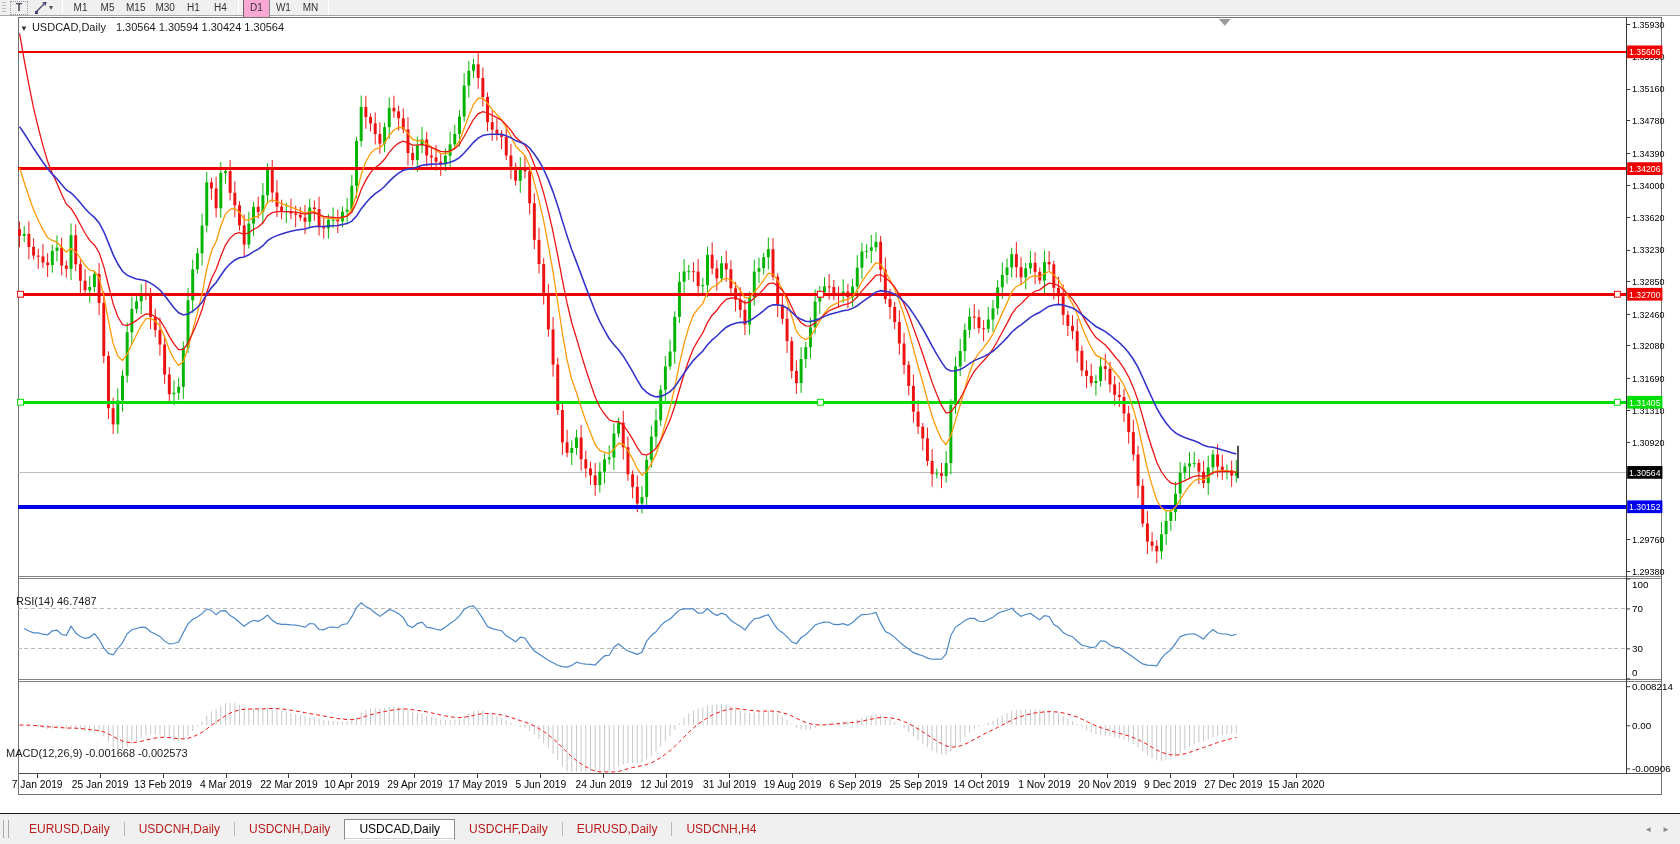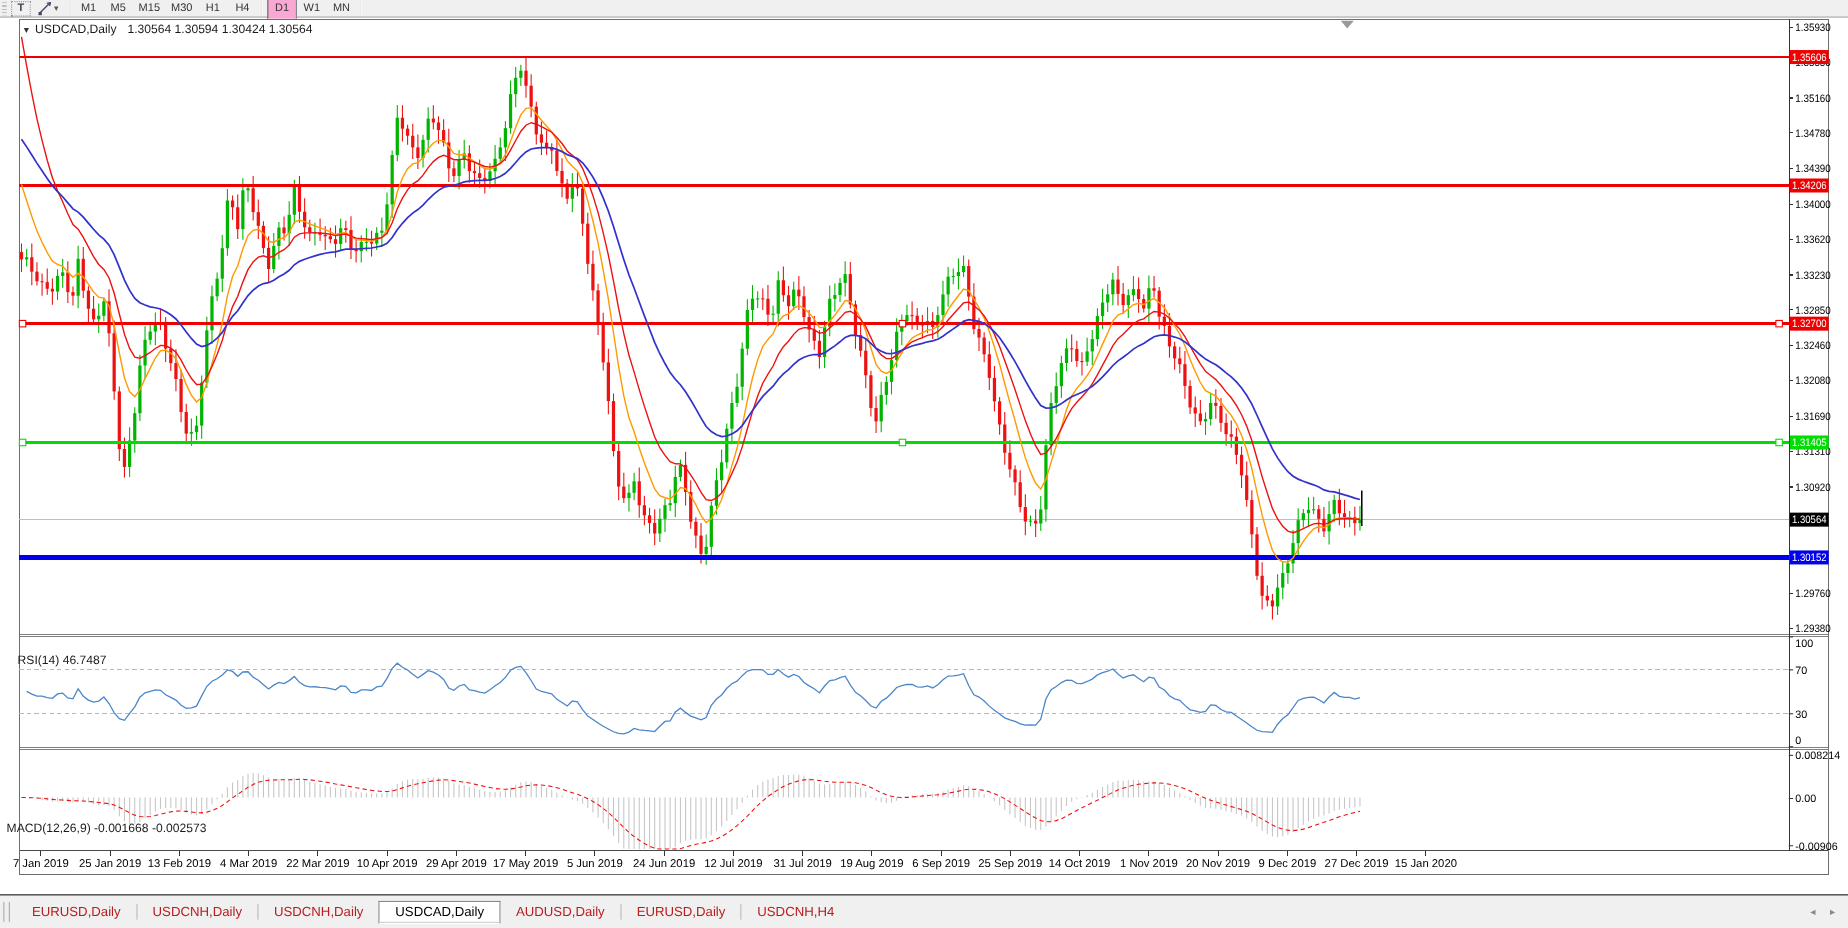--- a/index.html
+++ b/index.html
@@ -1029,21 +1029,21 @@
 
   <div id="tabbar">
     <div class="tab-grip"></div>
     <div id="tabs-container" style="display:flex; align-items:center;">
         <div class="tab">EURUSD,Daily</div>
         <div class="tab-sep"></div>
         <div class="tab">USDCNH,Daily</div>
         <div class="tab-sep"></div>
         <div class="tab">USDCNH,Daily</div>
         <div class="tab active">USDCAD,Daily</div>
-        <div class="tab">AUDUSD,Daily</div>
+        <div class="tab">USDCHF,Daily</div>
         <div class="tab-sep"></div>
         <div class="tab">EURUSD,Daily</div>
         <div class="tab-sep"></div>
         <div class="tab">USDCNH,H4</div>
       </div>
     <div id="tab-scrollers">
       <span>◄</span>
       <span>►</span>
     </div>
   </div>

